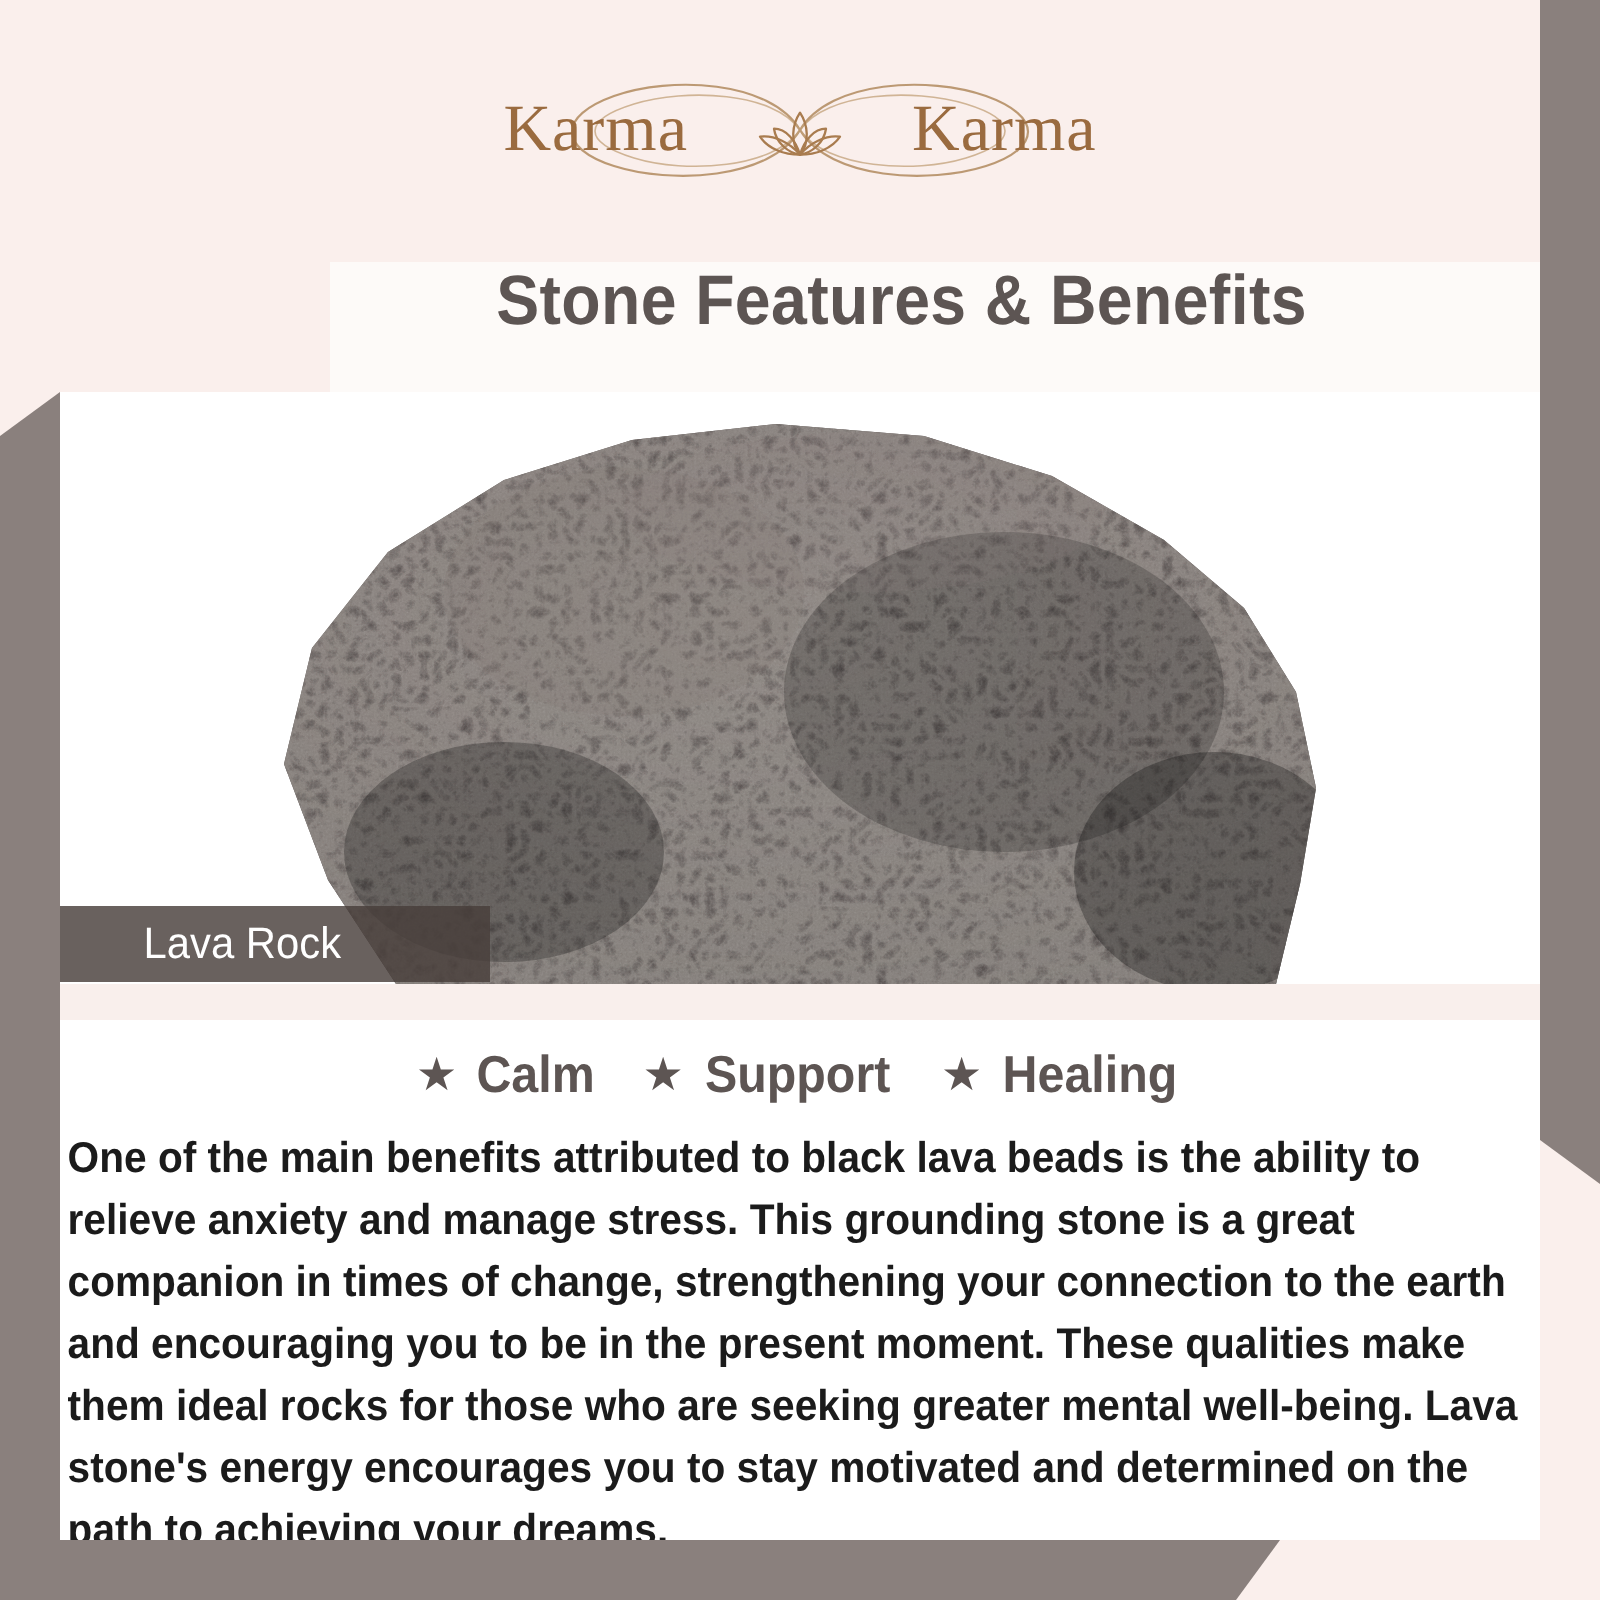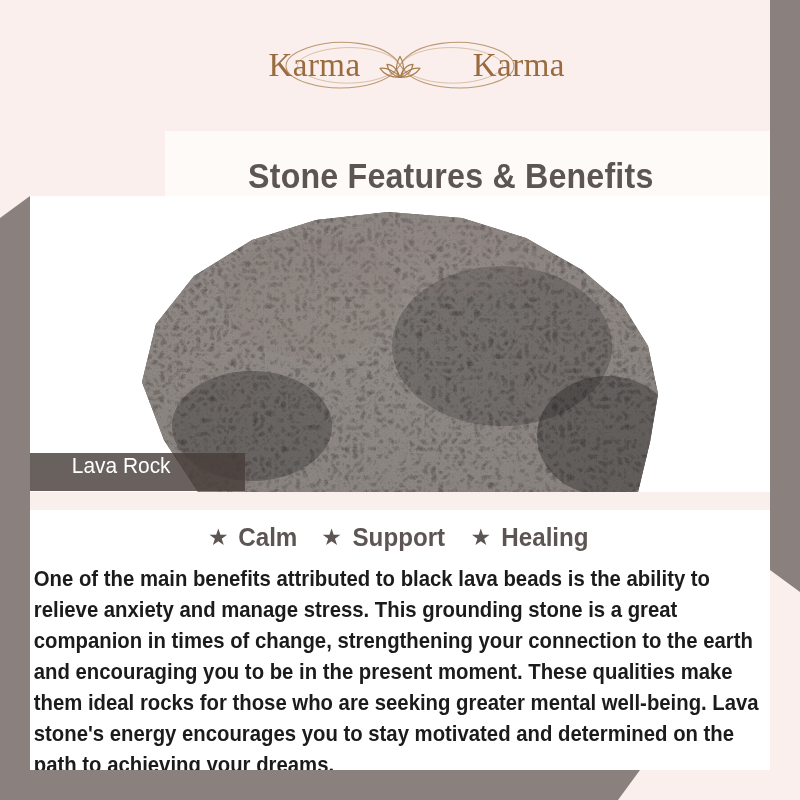--- a/index.html
+++ b/index.html
@@ -83,21 +83,21 @@
     display: flex;
     align-items: center;
     justify-content: center;
   }
   .logo-inner {
     position: relative;
     width: 330px;
     height: 62px;
     display: flex;
     align-items: center;
-    justify-content: flex-end;
+    justify-content: center;
   }
   .logo-swash {
     position: absolute;
     left: 0;
     top: 0;
     width: 330px;
     height: 62px;
     pointer-events: none;
   }
   .logo-word {
@@ -120,21 +120,21 @@
 
   
   .title-panel {
     position: absolute;
     left: 135px;
     top: 131px;
     width: 605px;
     height: 65px;
     background: #fdfaf8;
     display: flex;
-    align-items: flex-end;
+    align-items: flex-start;
     justify-content: center;
   }
   .title-text {
     font-family: "Liberation Sans Narrow", "Liberation Sans", sans-serif;
     font-weight: bold;
     font-size: 35px;
     letter-spacing: 0.2px;
     color: #5d5553;
     transform: scaleX(0.92);
     white-space: nowrap;
@@ -164,20 +164,21 @@
 
   
   .name-band {
     position: absolute;
     left: 0;
     top: 257px;
     width: 215px;
     height: 38px;
     background: rgba(72, 62, 59, 0.82);
     display: flex;
+    align-items: center;
     z-index: 5;
   }
   .name-text {
     color: #ffffff;
     font-family: "Liberation Sans Narrow", "Liberation Sans", sans-serif;
     font-size: 22px;
     font-weight: 400;
     padding-left: 44px;
     transform: scaleX(0.95);
     transform-origin: left center;

